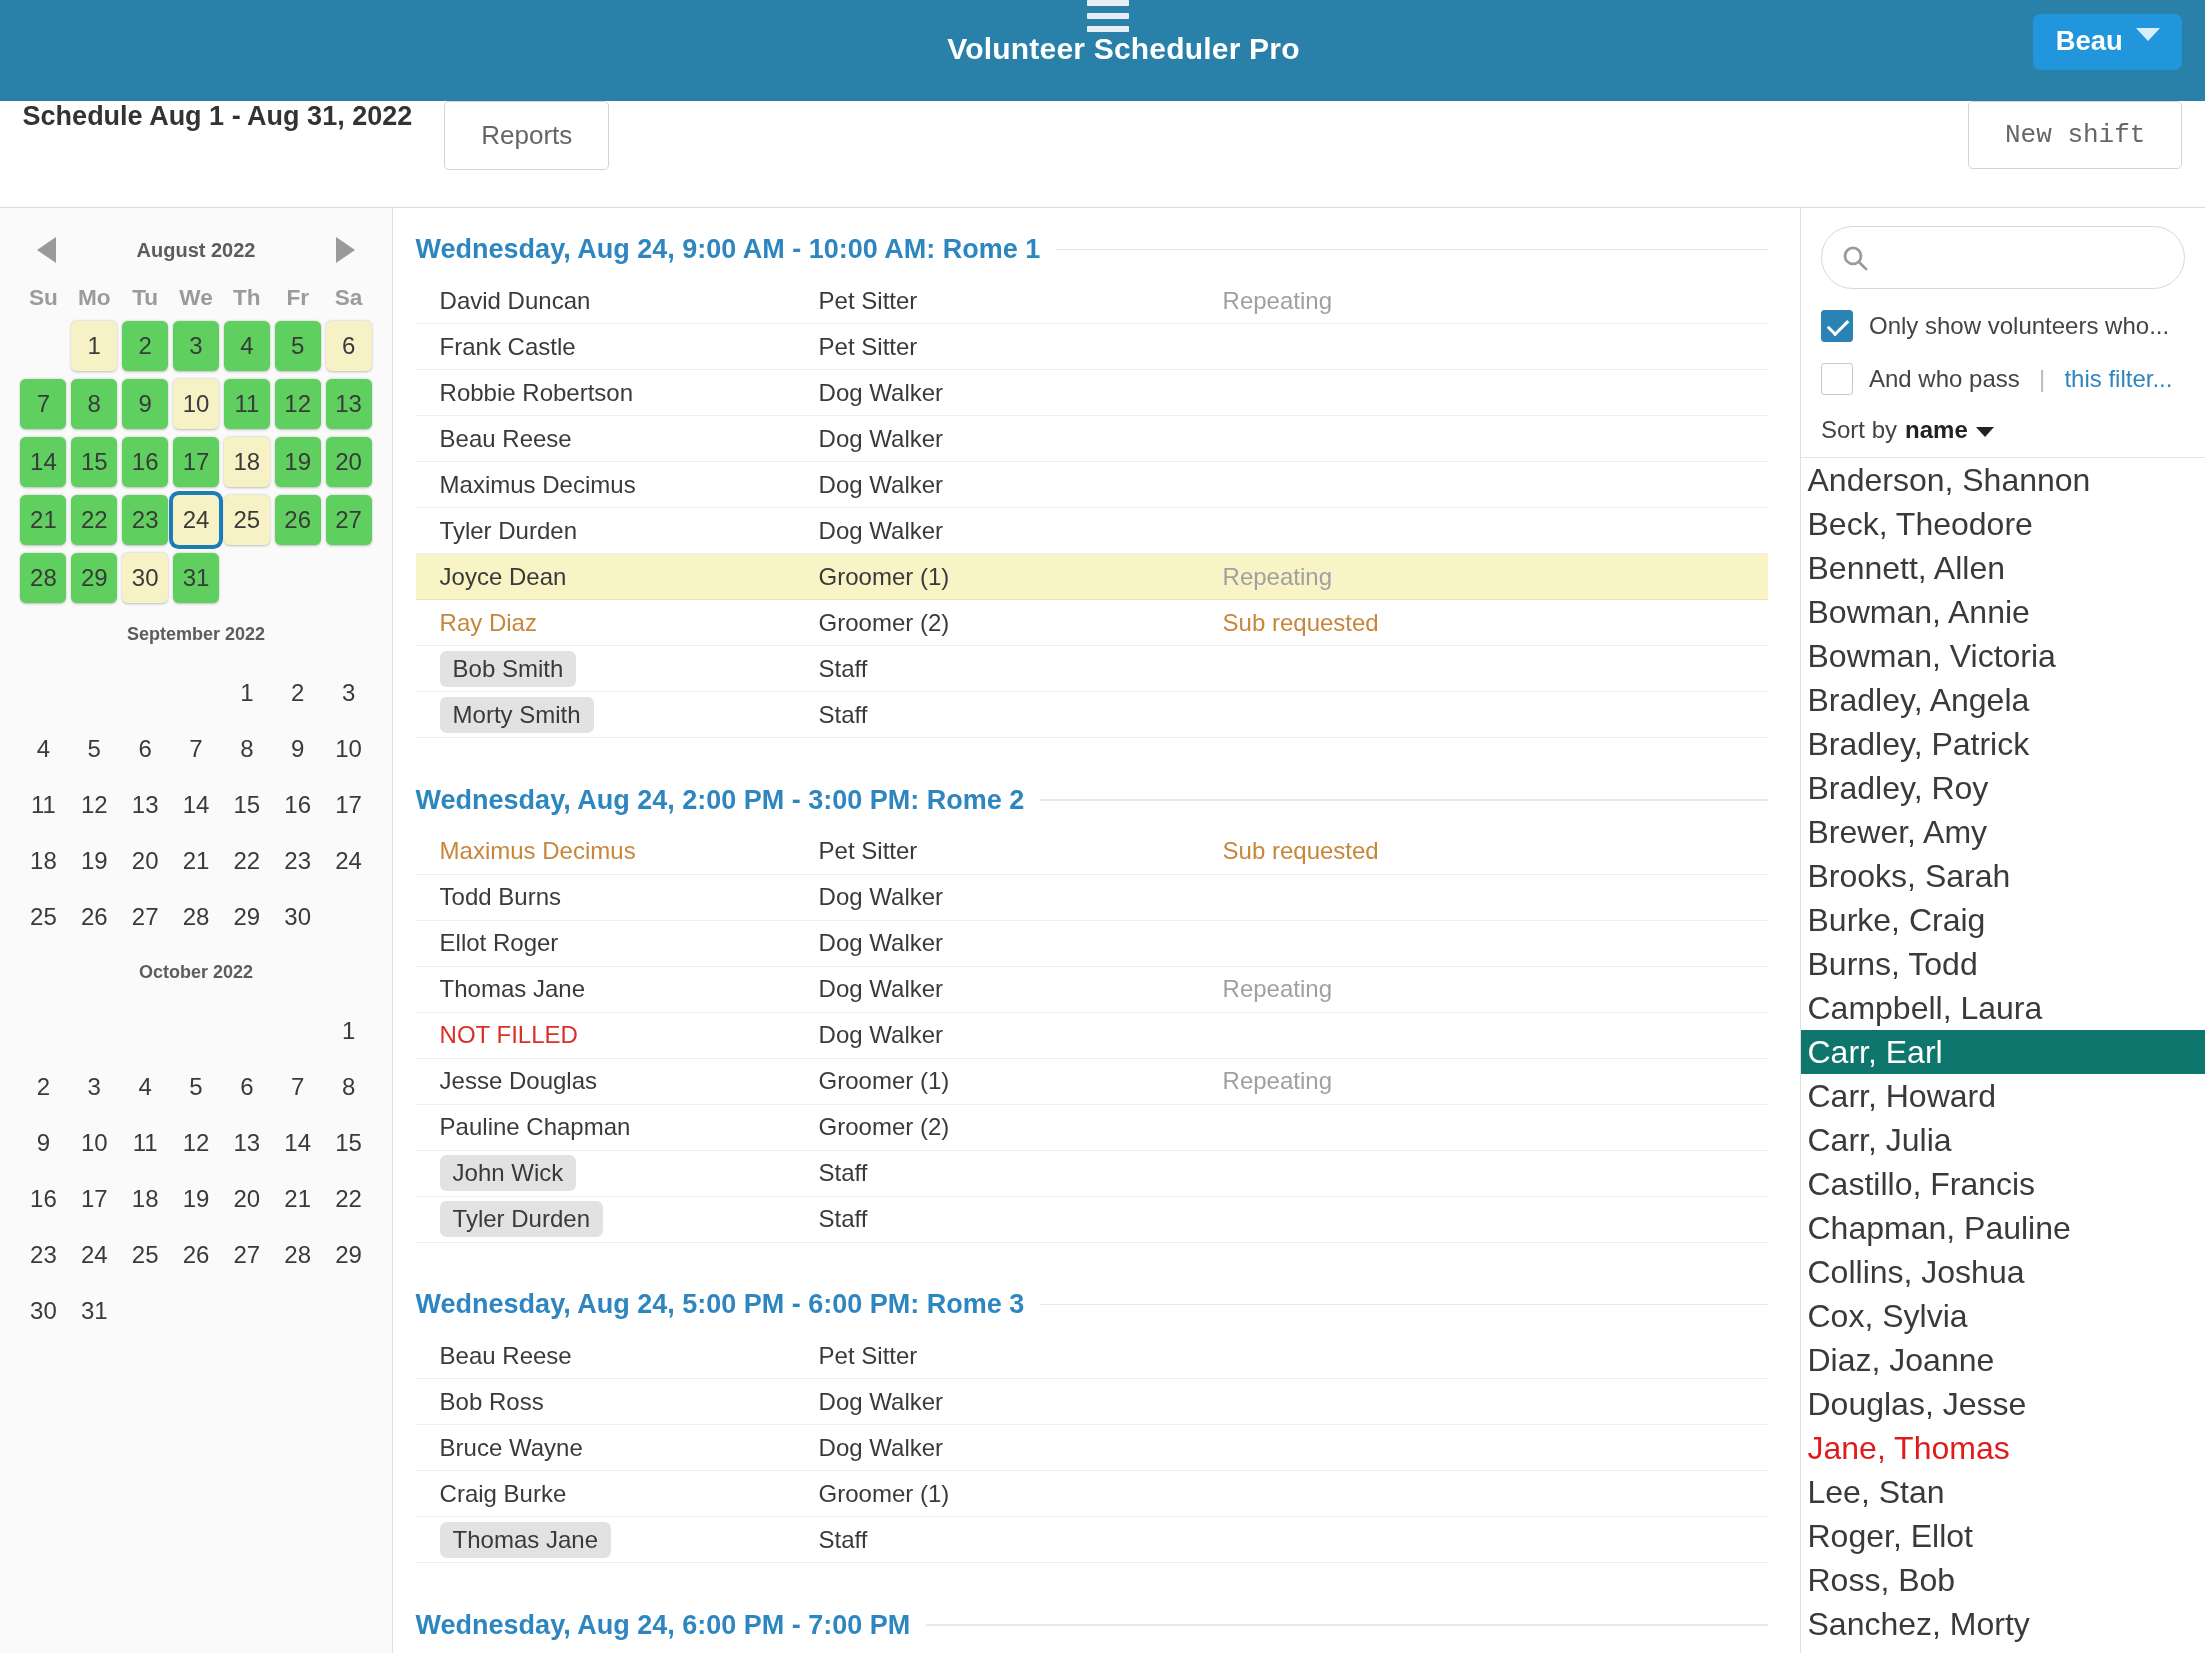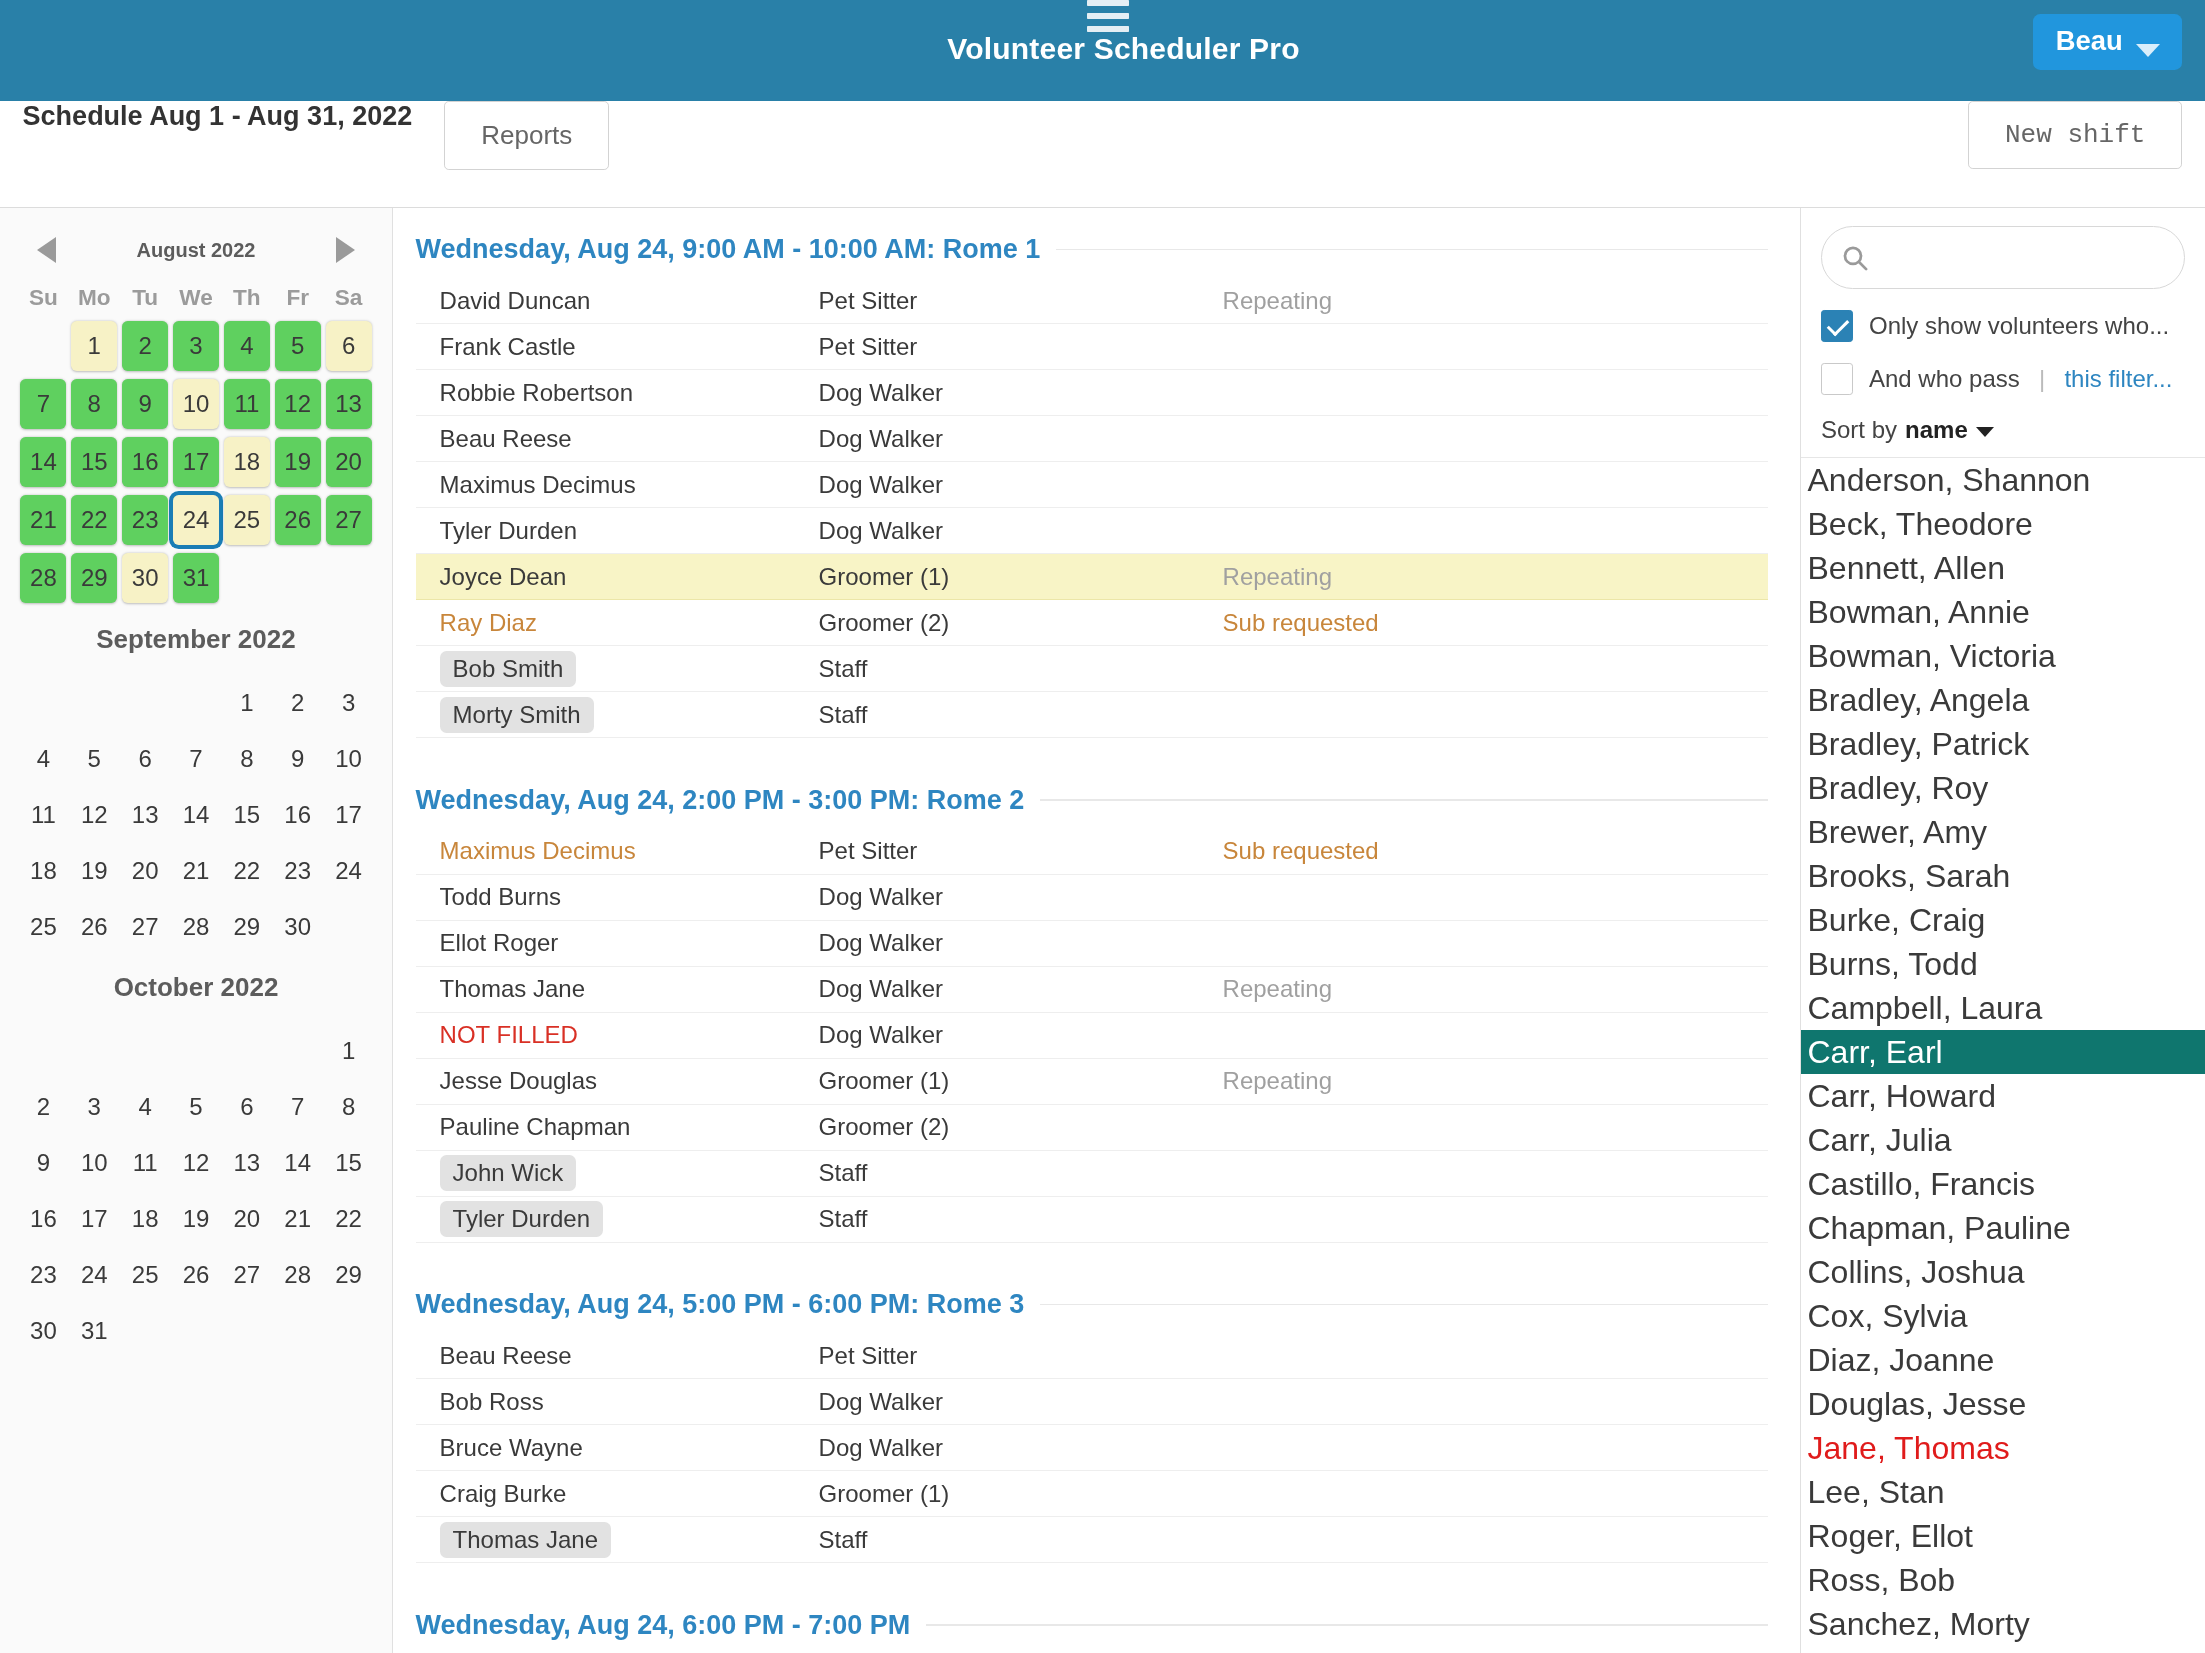--- a/index.html
+++ b/index.html
@@ -40,21 +40,21 @@
   .user-btn {
     position: absolute;
     right: 22.6px; top: 13.7px;
     background: #2196dd;
     color: #fff;
     font-size: 27.4px;
     font-weight: bold;
     border: none;
     border-radius: 7.3px;
     padding: 11.3px 22.6px 13px 22.6px;
-    display: flex; align-items: flex-end; gap: 13px;
+    display: flex; align-items: flex-start; gap: 13px;
     cursor: pointer;
   }
   .caret-down {
     width: 0; height: 0;
     border-left: 12px solid transparent;
     border-right: 12px solid transparent;
     border-top: 13.7px solid #d9eefb;
     margin-top: 3.2px;
   }
 
@@ -168,21 +168,21 @@
     cursor: pointer;
   }
   .day.green { background: #5fd05f; box-shadow: 0 0.8px 2.4px rgba(0,0,0,.25); }
   .day.yellow { background: #f7f2c6; box-shadow: 0 0.8px 2.4px rgba(0,0,0,.25); }
   .day.sel { box-shadow: 0 0 0 4px #1a7db5; }
   .day.plain { background: transparent; box-shadow: none; cursor: pointer; }
   .day.empty { background: transparent; box-shadow: none; cursor: default; }
   .cal-block + .cal-block { margin-top: 19.4px; }
   .cal-title-sm {
     text-align: center;
-    font-size: 26px;
+    font-size: 18px;
     font-weight: bold;
     color: #5c5c5c;
     margin-bottom: 22.6px;
   }
   .day-grid.sparse .day { height: 48px; }
 
   
   .shiftpane {
     flex: 1 1 auto;
     overflow: hidden;

